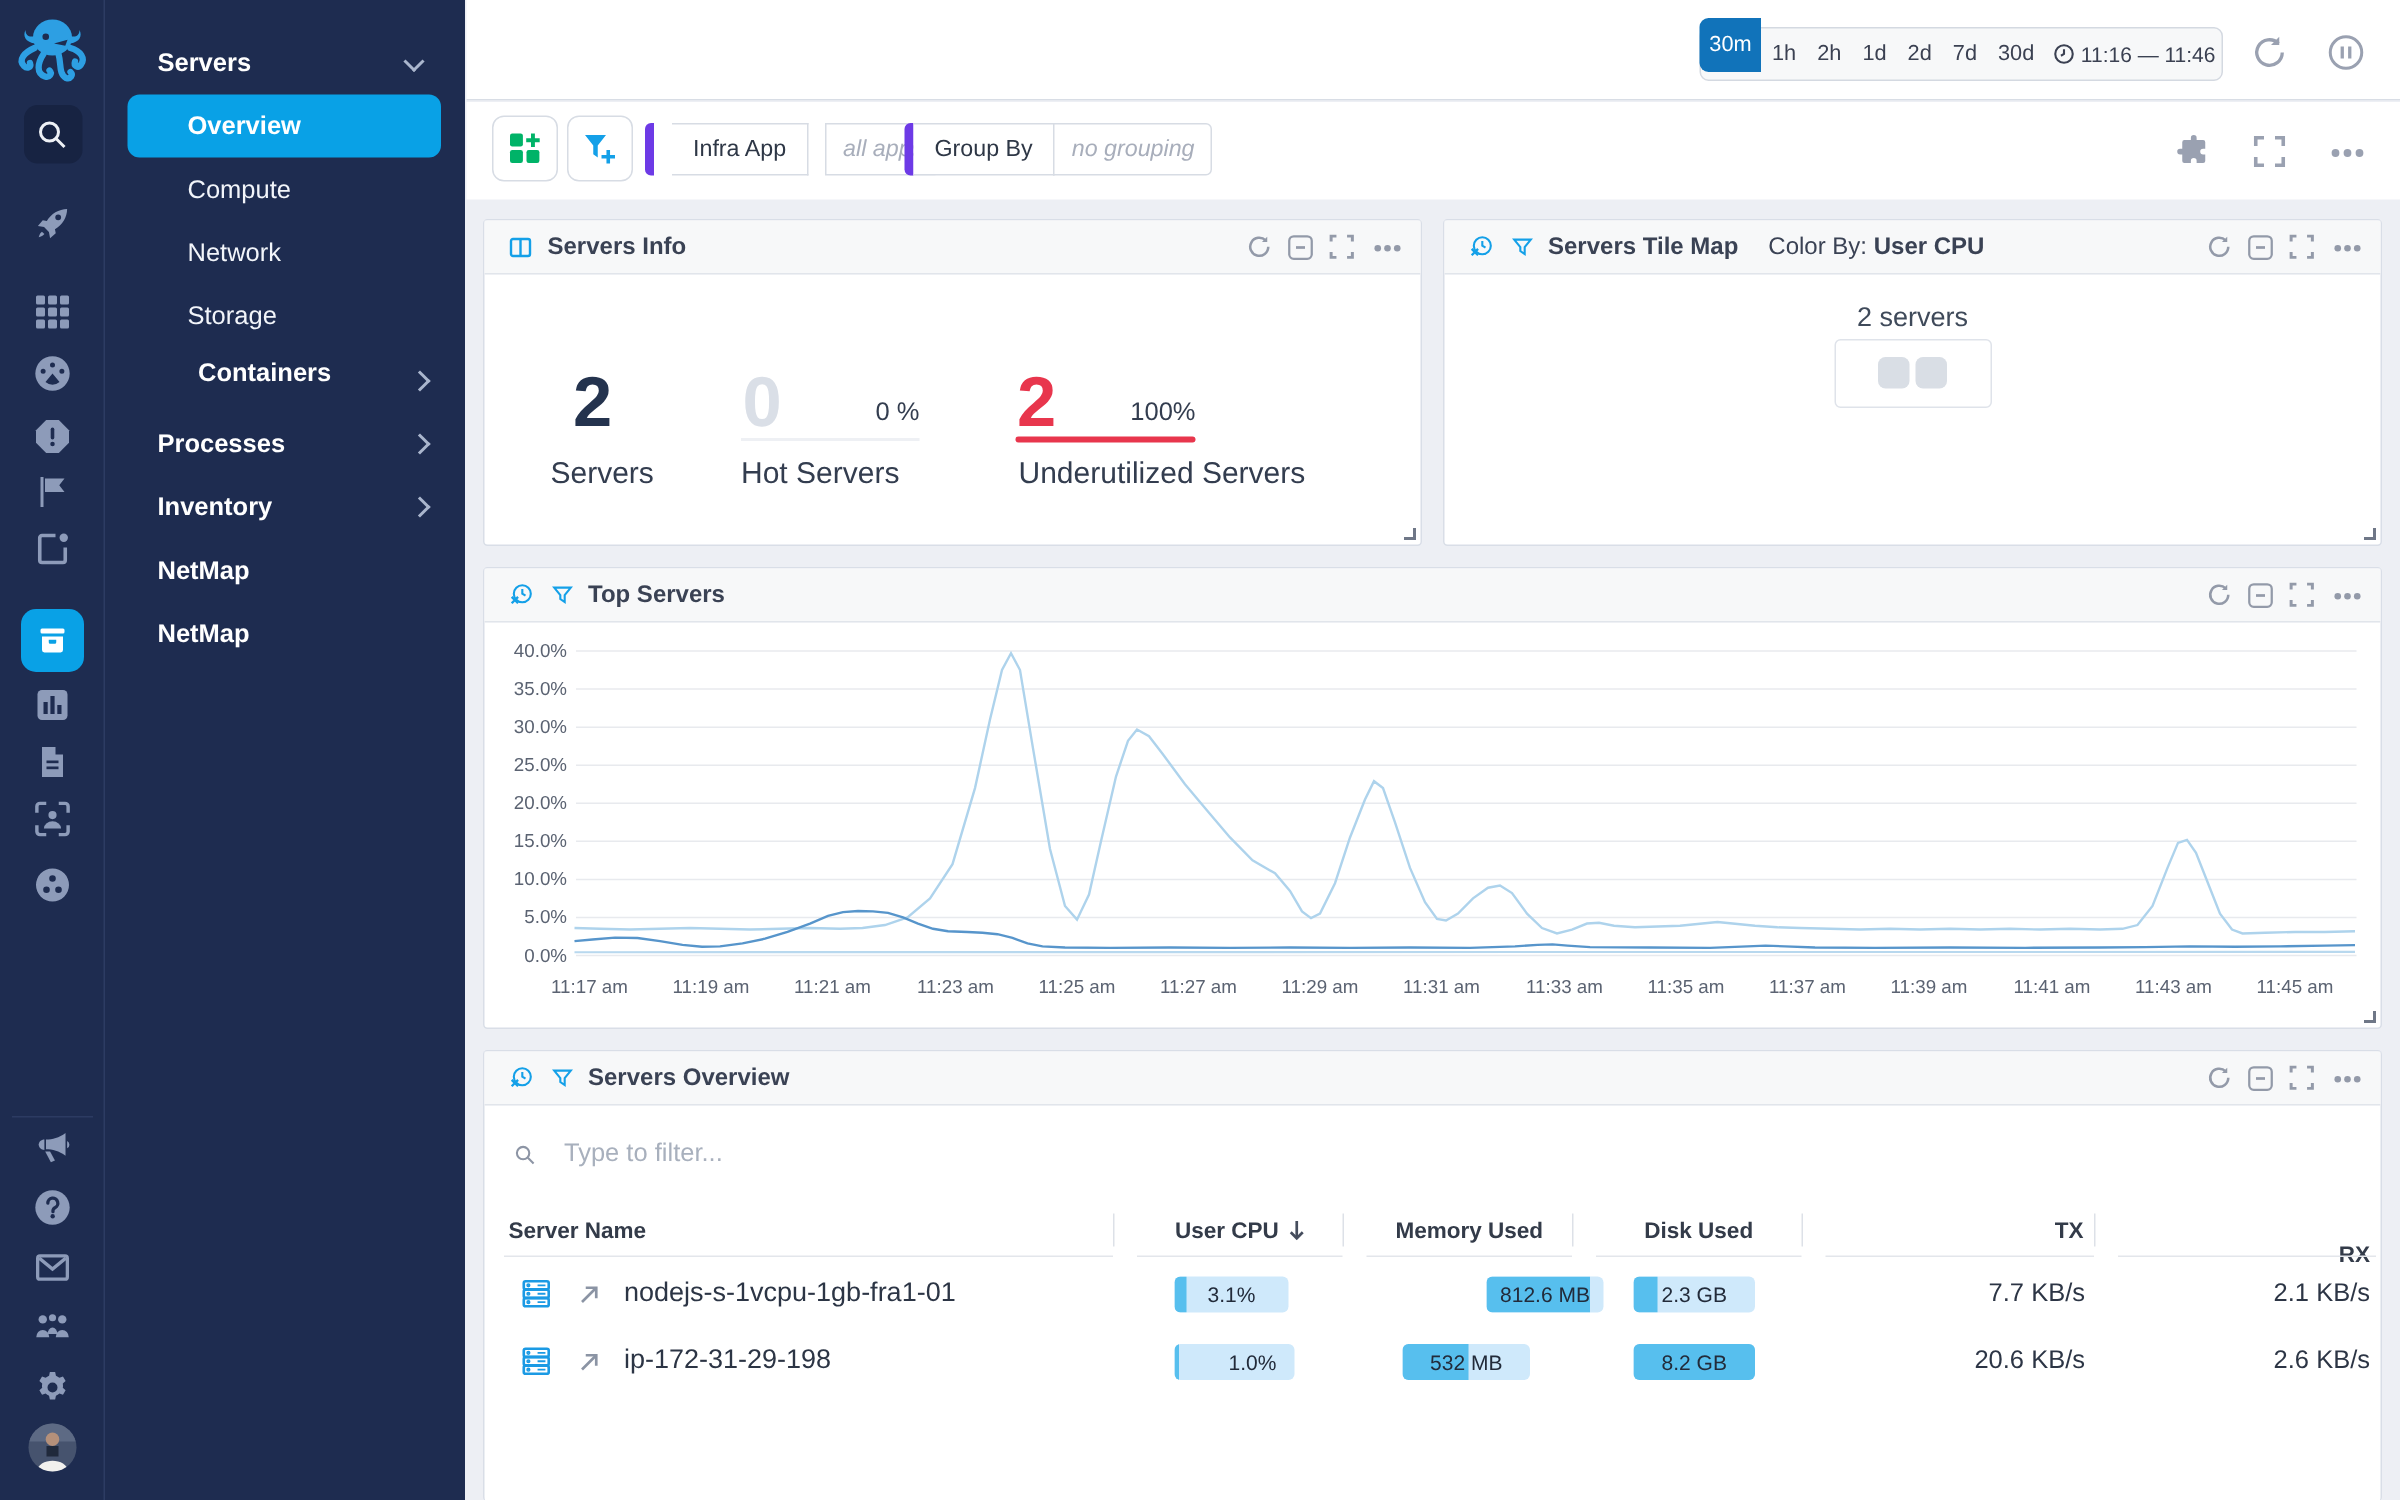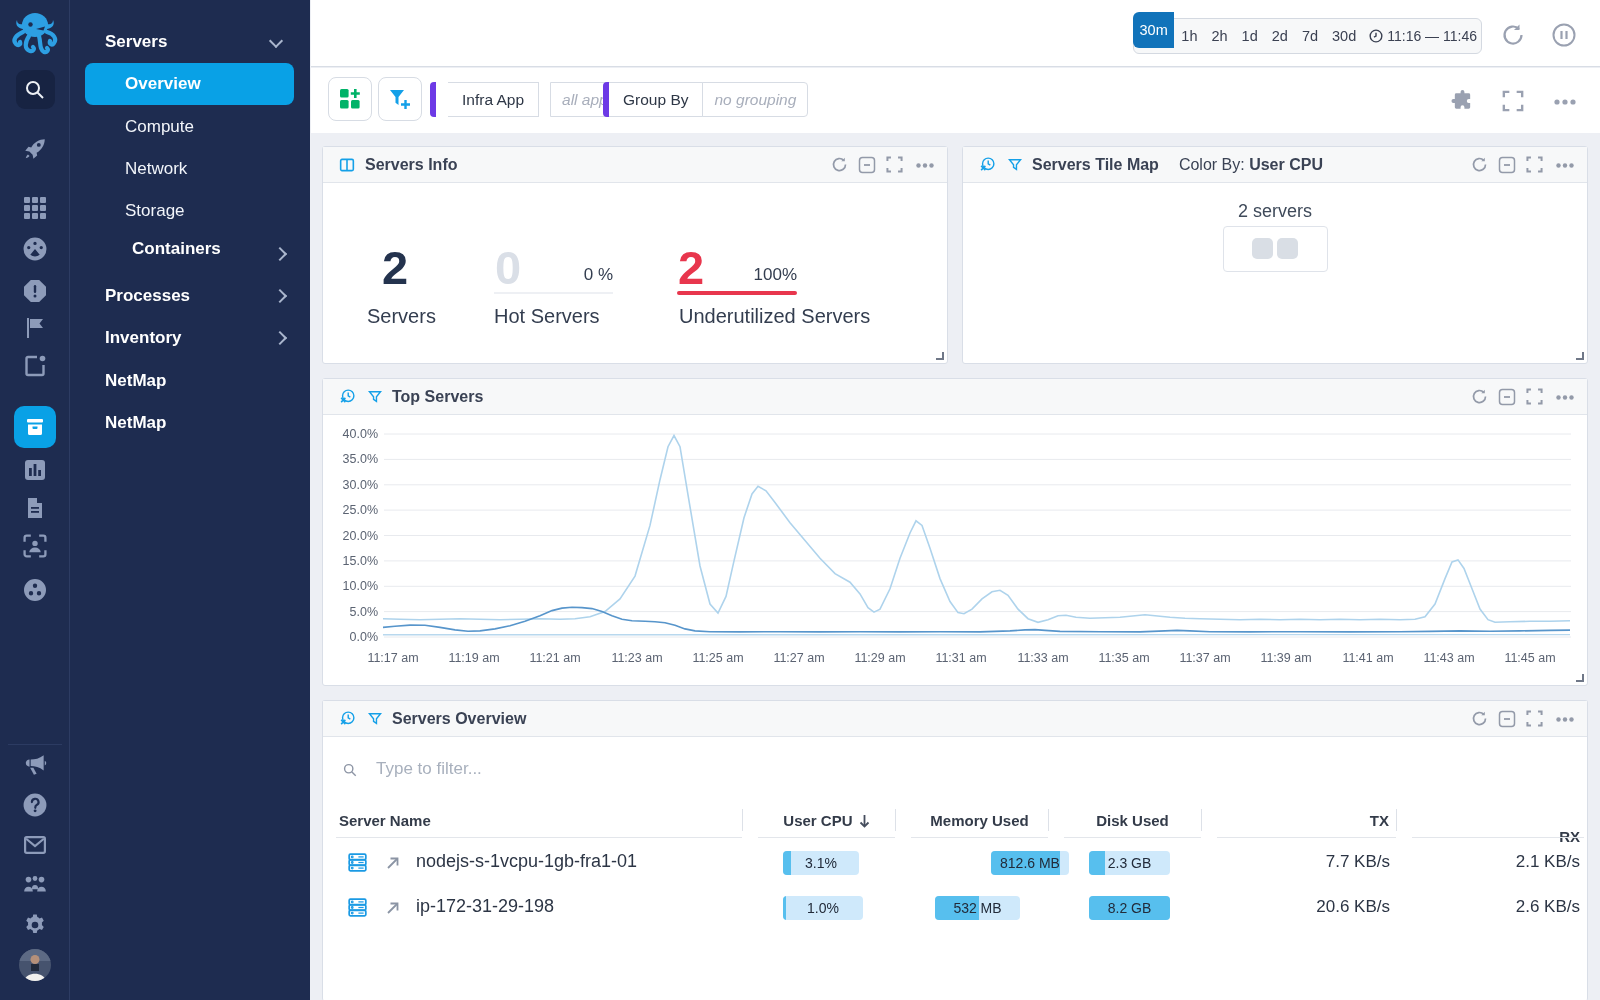--- a/index.html
+++ b/index.html
@@ -537,21 +537,21 @@
       <circle cx="6" cy="18.4" r="0.6" fill="#1b9ae4"></circle>
     <line x1="13" y1="5.6" x2="19" y2="5.6" stroke-width="1.4"></line>
       <line x1="13" y1="12" x2="19" y2="12" stroke-width="1.4"></line>
       <line x1="13" y1="18.4" x2="19" y2="18.4" stroke-width="1.4"></line>
   </svg>
   <svg class="abs" style="left:63px; top:200px;" width="14" height="14" viewBox="0 0 14 14" fill="none" stroke="#8b94a4" stroke-width="1.8">
       <path d="M2 12 L11 3"></path>
       <path d="M4.5 2.5 H11.5 V9.5"></path>
     </svg>
   <div class="rowname" style="left:93px; top:195px;">ip-172-31-29-198</div>
-  <div class="pill" style="left:460px; top:195px; width:80px;">
+  <div class="pill" style="left:460px; top:195px; width:80px;padding-left:12px;">
       <div class="fill" style="width:3px;"></div>
       <div class="txt">1.0%</div>
     </div>
   <div class="pill" style="left:612px; top:195px; width:85px;">
       <div class="fill" style="width:44px;"></div>
       <div class="txt">532 MB</div>
     </div>
   <div class="pill" style="left:766px; top:195px; width:81px;">
       <div class="fill" style="width:81px;"></div>
       <div class="txt">8.2 GB</div>

